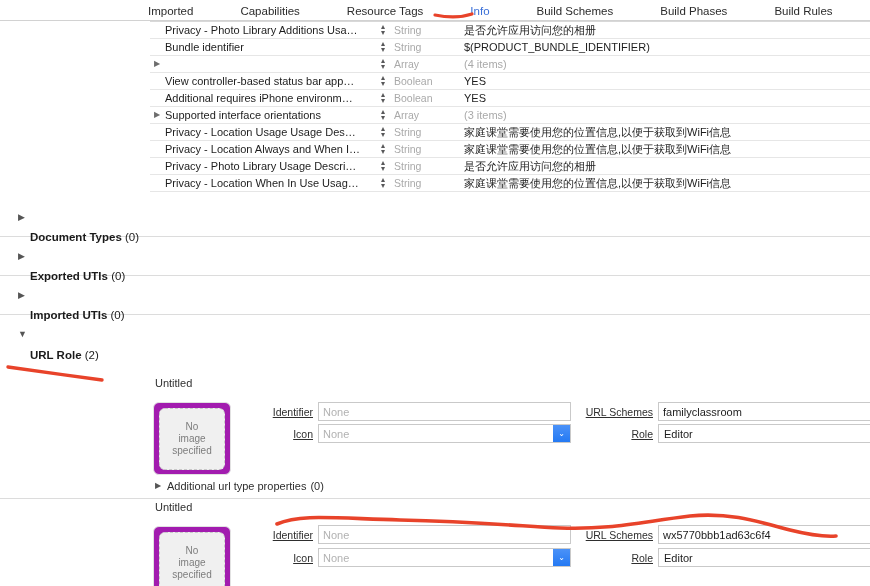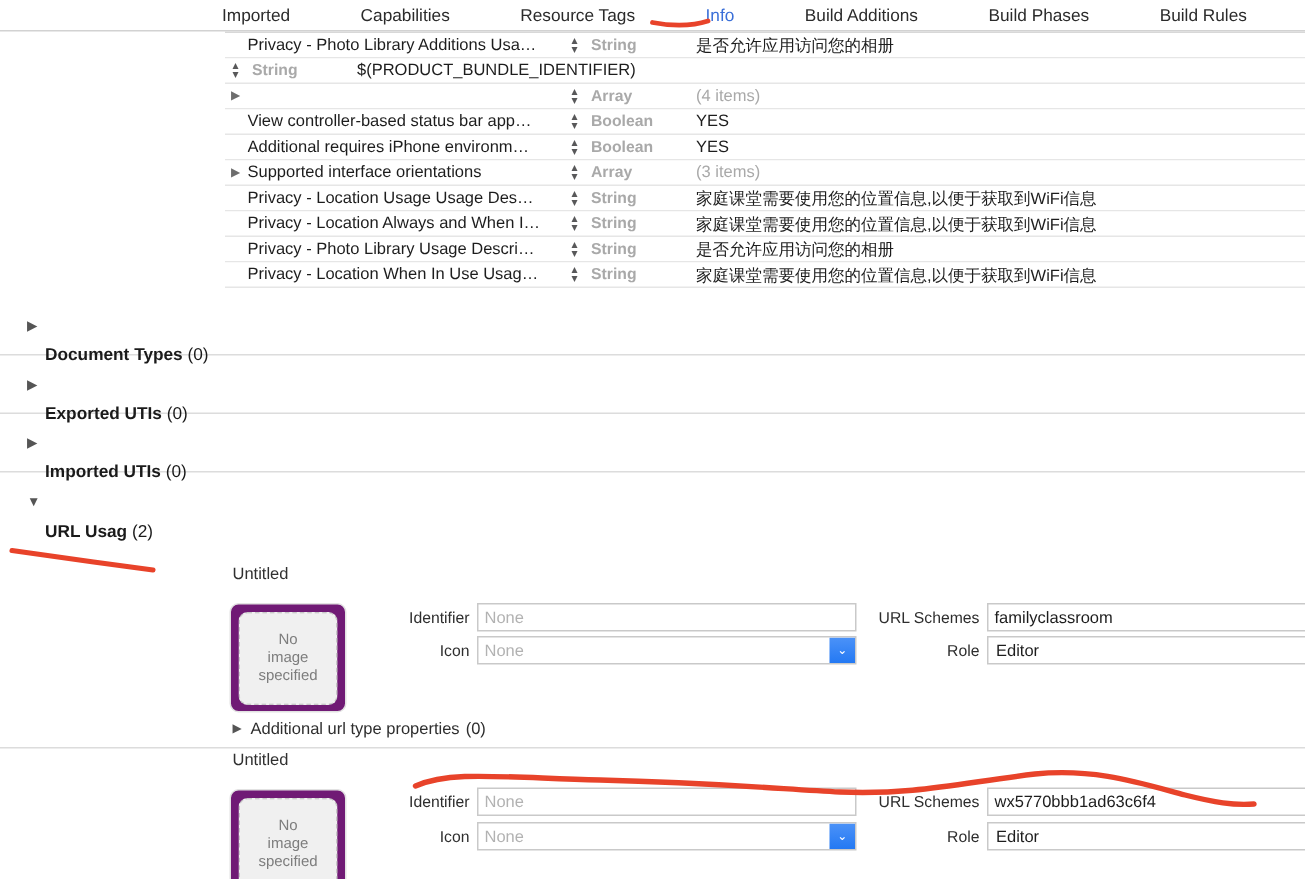--- a/index.html
+++ b/index.html
@@ -93,21 +93,20 @@
   }
   .cell-type {
     width: 70px;
     min-width: 70px;
     font-size: 10.5px;
     color: #a9a9a9;
     padding-left: 4px;
     box-sizing: border-box;
     white-space: nowrap;
     overflow: hidden;
-    font-weight: bold;
   }
   .cell-val {
     flex: 1;
     font-size: 11px;
     color: #1d1d1d;
     padding-left: 4px;
     white-space: nowrap;
     overflow: hidden;
   }
   .cell-val.muted { color: #a9a9a9; }
@@ -149,21 +148,21 @@
     position: absolute;
     left: 155px;
     font-size: 11px;
     color: #303030;
   }
   .imagewell {
     position: absolute;
     left: 153px;
     width: 78px;
     height: 73px;
-    background: #701a75;
+    background: #a21caf;
     border: 1px solid #e2e2e2;
     border-radius: 6px;
     box-sizing: border-box;
     display: flex;
     align-items: center;
     justify-content: center;
   }
   .imagewell-inner {
     width: 64px;
     height: 60px;
@@ -185,20 +184,21 @@
     align-items: center;
     height: 19px;
   }
   .field-label {
     font-size: 10.5px;
     color: #2e2e2e;
     text-align: right;
     padding-right: 5px;
     white-space: nowrap;
     box-sizing: border-box;
+    text-decoration: underline;
   }
   .textfield {
     height: 19px;
     background: #ffffff;
     border: 1px solid #c9c9c9;
     box-sizing: border-box;
     display: flex;
     align-items: center;
     padding-left: 4px;
     font-size: 11px;
@@ -267,40 +267,44 @@
   }
 </style>
 </head>
 <body>
 
 <div class="tabbar">
   <div class="tab">Imported</div>
   <div class="tab">Capabilities</div>
   <div class="tab">Resource Tags</div>
   <div class="tab selected">Info</div>
-  <div class="tab">Build Additions</div>
+  <div class="tab">Build Schemes</div>
   <div class="tab">Build Phases</div>
   <div class="tab">Build Rules</div>
   <div class="tabbar-sep"></div>
 </div>
 
 <div class="plist" id="plist-table">
     <div class="plist-row">
       <div class="cell-key">
         <span class="disc spacer">▶</span>
         <span class="key-label">Privacy - Photo Library Additions Usa…</span>
       </div>
       <span class="stepper">
         <span>▴</span>
         <span>▾</span>
       </span>
       <div class="cell-type">String</div>
       <div class="cell-val">是否允许应用访问您的相册</div>
     </div>
     <div class="plist-row">
+      <div class="cell-key">
+        <span class="disc spacer">▶</span>
+        <span class="key-label">Bundle identifier</span>
+      </div>
       <span class="stepper">
         <span>▴</span>
         <span>▾</span>
       </span>
       <div class="cell-type">String</div>
       <div class="cell-val">$(PRODUCT_BUNDLE_IDENTIFIER)</div>
     </div>
     <div class="plist-row">
       <div class="cell-key">
         <span class="disc">▶</span>
@@ -405,21 +409,21 @@
 <div class="section" style="top:237px">
   <span class="section-disc">▶</span>
   <span class="section-title"><span>Exported UTIs</span> <span class="count">(0)</span></span>
 </div>
 <div class="section" style="top:276px">
   <span class="section-disc">▶</span>
   <span class="section-title"><span>Imported UTIs</span> <span class="count">(0)</span></span>
 </div>
 <div class="section" style="top:315px;border-bottom:none">
   <span class="section-disc">▼</span>
-  <span class="section-title"><span>URL Usag</span> <span class="count">(2)</span></span>
+  <span class="section-title"><span>URL Role</span> <span class="count">(2)</span></span>
 </div>
 
 <div class="urltype">
   <div class="ut-name" style="top:356px">Untitled</div>
 
   <div class="imagewell" style="top:381px">
     <div class="imagewell-inner">
       <span>No</span>
       <span>image</span>
       <span>specified</span>

